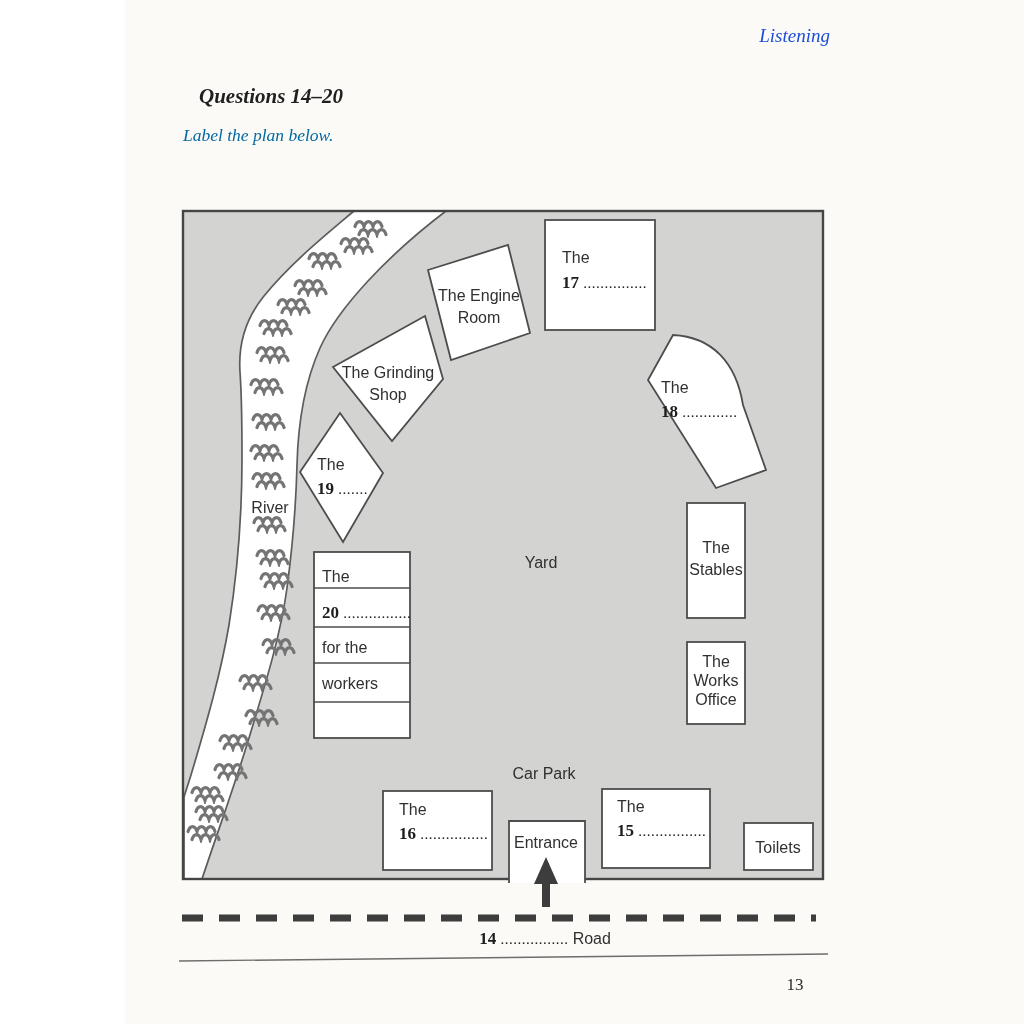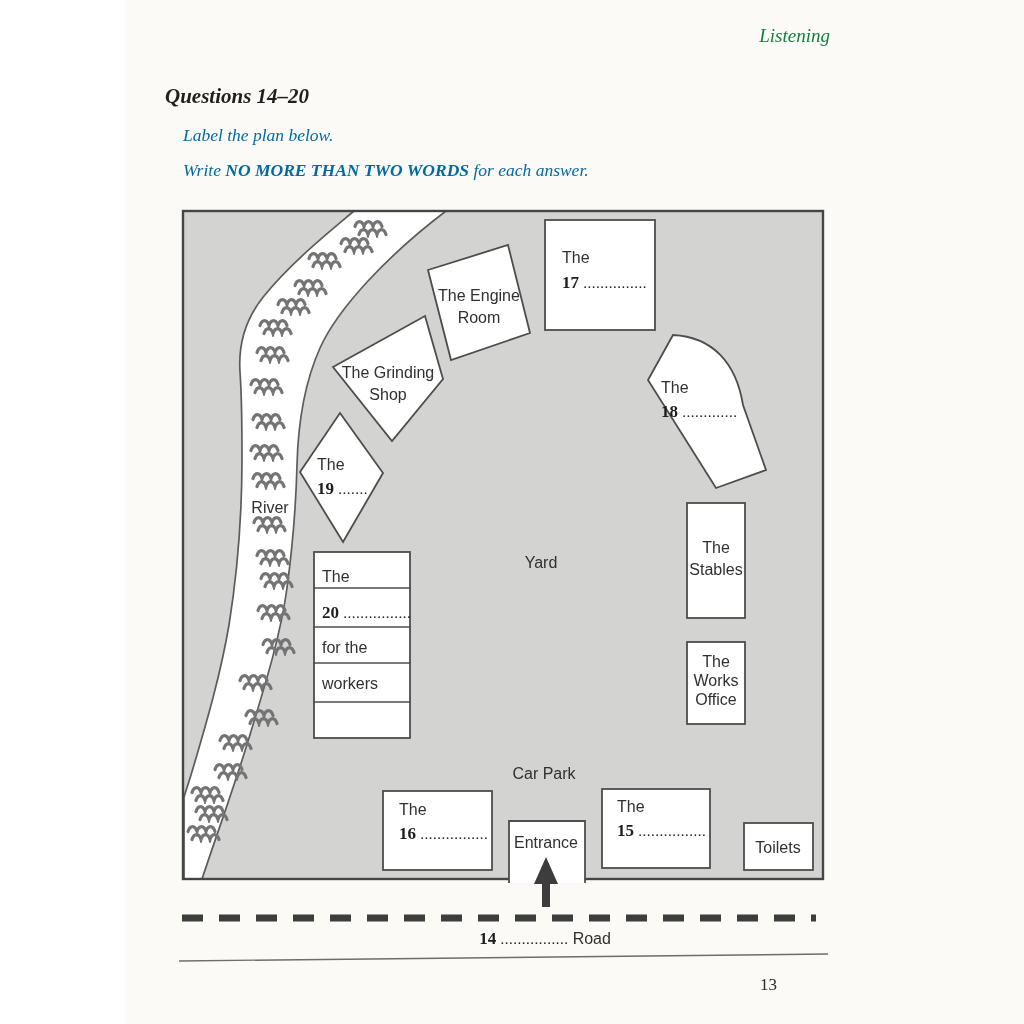--- a/index.html
+++ b/index.html
@@ -3,47 +3,46 @@
 <meta charset="utf-8">
 <style>
   html,body{margin:0;padding:0;background:#ffffff;}
   #screen{position:relative;width:1024px;height:1024px;background:#ffffff;overflow:hidden;
           font-family:"Liberation Serif","DejaVu Serif",serif;color:#2e2e2e;}
   #paper{position:absolute;left:125px;top:0;width:899px;height:1024px;background:#fbfaf7;}
   #scan-shadow{position:absolute;left:116px;top:-8px;width:86px;height:52px;
 ate   background:linear-gradient(135deg,rgba(55,55,55,.65) 0%,rgba(110,110,110,.25) 45%,rgba(251,250,247,0) 75%);
           filter:blur(4px);}
   .hdr-listening{position:absolute;top:25px;left:640px;width:190px;text-align:right;
-          font-style:italic;font-size:19px;color:#15803d;}
-  .task-title{position:absolute;top:84px;left:165px;font-style:italic;font-weight:bold;
+          font-style:italic;font-size:19px;color:#1d4ed8;}
+  .task-title{position:absolute;top:84px;left:199px;font-style:italic;font-weight:bold;
           font-size:21px;color:#1f1f1f;}
   .instr{position:absolute;left:183px;font-style:italic;font-size:17.5px;color:#0369a1;}
   .instr b{font-weight:bold;}
   #instr1{top:125px;}
   #instr2{top:160px;}
-  .page-num{position:absolute;top:975px;left:760px;width:70px;text-align:left;
+  .page-num{position:absolute;top:975px;left:760px;width:70px;text-align:center;
           font-size:17px;color:#2b2b2b;}
   svg text{user-select:none;}
   .t-sans{font-family:"Liberation Sans","DejaVu Sans",sans-serif;font-size:16px;fill:#303030;}
   .t-sans-mid{font-family:"Liberation Sans","DejaVu Sans",sans-serif;font-size:16px;fill:#303030;text-anchor:middle;}
   .t-num{font-family:"Liberation Serif","DejaVu Serif",serif;font-weight:bold;font-size:17px;fill:#1d1d1d;}
   .t-dots{font-family:"Liberation Serif","DejaVu Serif",serif;font-size:15px;fill:#1d1d1d;letter-spacing:.5px;}
   .shape{fill:#ffffff;stroke:#4d4d4d;stroke-width:1.8;}
 </style>
 </head>
 <body>
 
 <div id="screen">
   <div id="paper"></div>
   <div id="scan-shadow"></div>
 
   <div class="hdr-listening">Listening</div>
   <div class="task-title">Questions 14–20</div>
   <div class="instr" id="instr1">Label the plan below.</div>
-  <div class="instr" id="instr2"><span>Write </span><b>NO MORE THAN TWO WORDS</b><span> for each answer.</span></div>
 
   <svg style="position:absolute;left:0;top:0;" width="1024" height="1024" viewBox="0 0 1024 1024">
     <defs>
       <symbol id="wave-sym" viewBox="0 0 36 20">
         <path d="M2,8.5 C4,2 9,2 11,8.5 C13,2 18,2 20,8.5 C22,2 27,2 29,8.5" fill="none" stroke="#747474" stroke-width="3.2" stroke-linecap="round"></path>
         <path d="M6,16.5 C8,10 13,10 15,16.5 C17,10 22,10 24,16.5 C26,10 31,10 33,16.5" fill="none" stroke="#747474" stroke-width="3.2" stroke-linecap="round"></path>
       </symbol>
     </defs>
 
     <rect x="183" y="211" width="640" height="668" fill="#d3d3d2" stroke="none"></rect>

